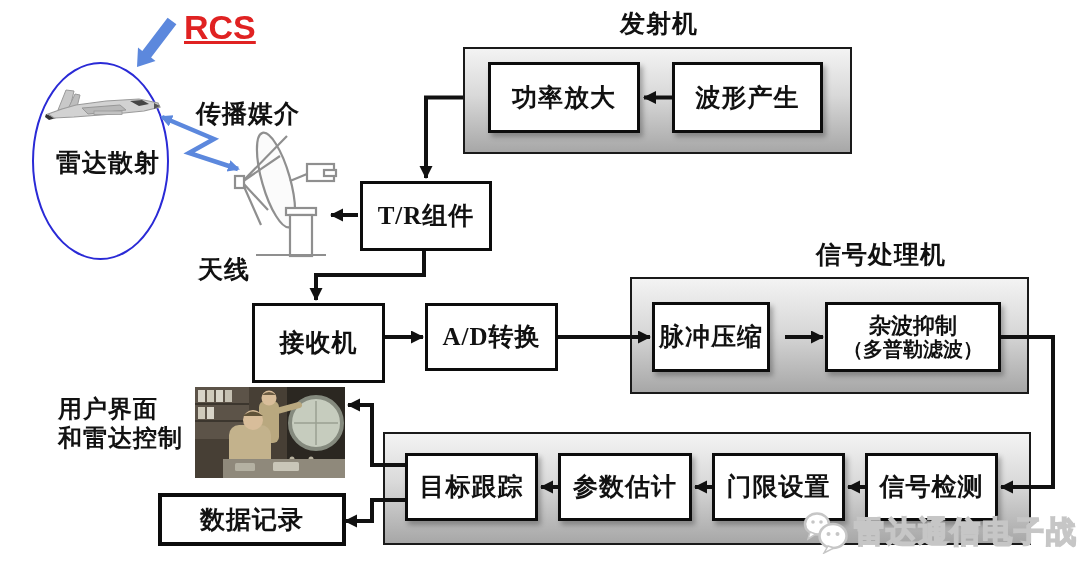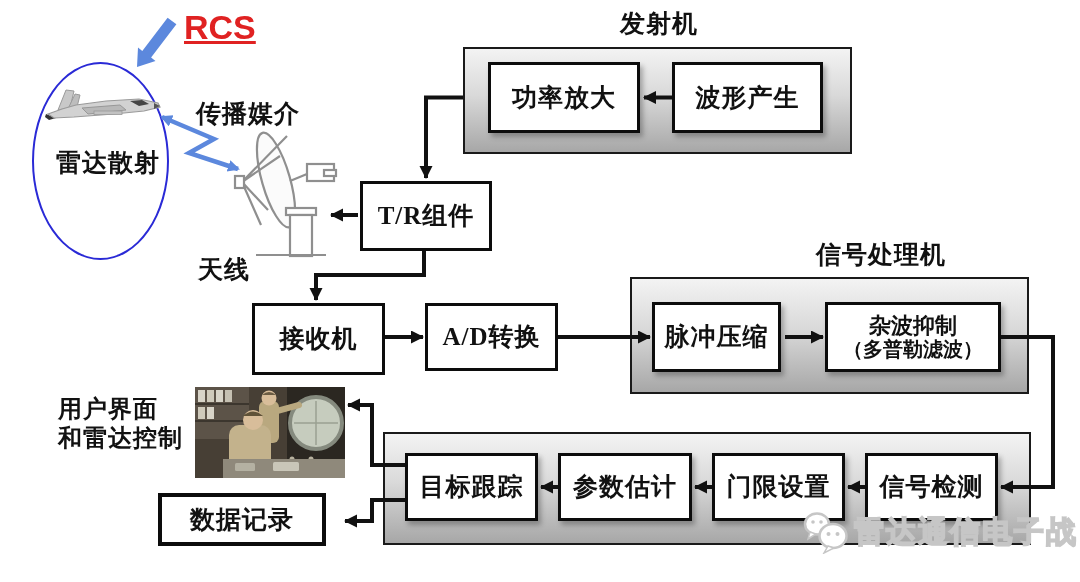--- a/index.html
+++ b/index.html
@@ -94,30 +94,30 @@
     <span class="t">功率放大</span>
   </div>
   <div class="box shadow" style="left:672px;top:62px;width:151px;height:71px;text-align:center;">
     <span class="t">波形产生</span>
   </div>
 
   <div class="box" style="left:360px;top:181px;width:132px;height:70px;">
     <span class="t">T/R组件</span>
   </div>
 
-  <div class="box" style="left:252px;top:303px;width:133px;height:72px;">
+  <div class="box" style="left:252px;top:303px;width:133px;height:80px;">
     <span class="t">接收机</span>
   </div>
   <div class="box" style="left:425px;top:303px;width:133px;height:68px;">
     <span class="t">A/D转换</span>
   </div>
 
   <div class="flabel center" style="left:781px;top:238px;width:200px;">信号处理机</div>
   <div class="container" style="left:630px;top:277px;width:395px;height:113px;"></div>
-  <div class="box shadow" style="left:652px;top:302px;width:129px;height:70px;">
+  <div class="box shadow" style="left:652px;top:302px;width:118px;height:70px;">
     <span class="t">脉冲压缩</span>
   </div>
   <div class="box shadow" style="left:825px;top:302px;width:176px;height:70px;">
     <span class="t small">杂波抑制</span>
     <span class="t small2">（多普勒滤波）</span>
   </div>
 
   <div class="container" style="left:383px;top:432px;width:644px;height:109px;"></div>
   <div class="box shadow" style="left:405px;top:453px;width:133px;height:68px;">
     <span class="t">目标跟踪</span>
@@ -161,21 +161,21 @@
     <rect x="28" y="72" width="122" height="19" fill="#8f897b"></rect>
     <rect x="78" y="75" width="26" height="9" rx="1.5" fill="#c9c6b8"></rect>
     <rect x="40" y="76" width="20" height="8" rx="1.5" fill="#b4b1a2"></rect>
   </svg>
 
   <div class="flabel twoline" style="left:58px;top:395px;font-size:24px;">
     <div>用户界面</div>
     <div>和雷达控制</div>
   </div>
 
-  <div class="box" style="left:158px;top:493px;width:168px;height:53px;border-width:4px;">
+  <div class="box" style="left:158px;top:493px;width:188px;height:53px;border-width:4px;">
     <span class="t">数据记录</span>
   </div>
 
   <svg class="overlay" viewBox="0 0 1080 582">
     <defs>
       <marker id="ah" markerUnits="userSpaceOnUse" markerWidth="15" markerHeight="14" refX="12" refY="6.5" orient="auto">
         <path d="M0,0 L13,6.5 L0,13 Z" fill="#111111"></path>
       </marker>
       <marker id="ahb" markerUnits="userSpaceOnUse" markerWidth="14" markerHeight="13" refX="10" refY="6" orient="auto">
         <path d="M0,0 L12,6 L0,12 Z" fill="#5c88dd"></path>

